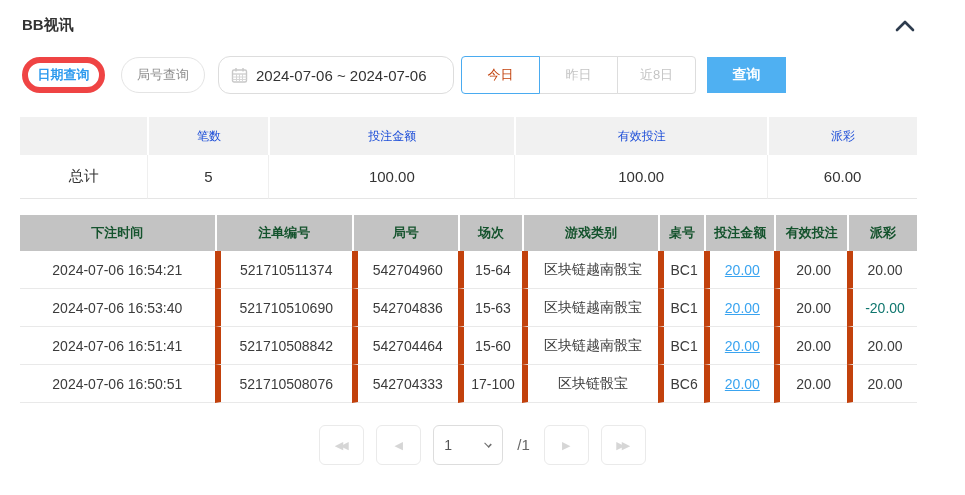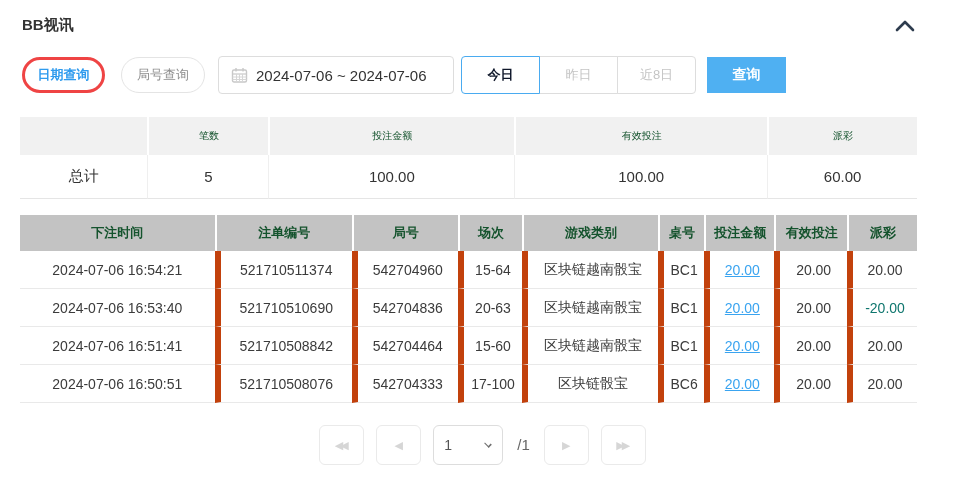--- a/index.html
+++ b/index.html
@@ -18,50 +18,50 @@
   }
   .panel-title { font-size:15px; font-weight:bold; color:#333; }
   .collapse-btn { background:none; border:none; cursor:pointer; line-height:0; padding:2px; }
 
   
   .filter-bar { display:flex; align-items:center; padding-left:22px; margin-top:21px; }
   .pill {
     height:36px; border-radius:18px; background:#fff; font-size:13px;
     display:flex; align-items:center; justify-content:center; cursor:pointer;
   }
-  .pill-active { width:83px; border:3px solid #ef4444; color:#2f9bee; font-weight:bold; }
+  .pill-active { width:83px; border:6px solid #ef4444; color:#2f9bee; font-weight:bold; }
   .pill-plain  { width:84px; border:1px solid #e4e4e4; color:#8f8f8f; margin-left:16px; }
   .date-input {
-    margin-left:13px; width:236px; height:38px; border:1px solid #ddd; border-radius:4px;
+    margin-left:13px; width:236px; height:38px; border:1px solid #ddd; border-radius:12px;
     display:flex; align-items:center; padding:0 10px; background:#fff; cursor:pointer;
   }
   .date-input .cal { line-height:0; margin:0 8px 0 2px; }
   .date-text { font-size:15px; color:#333; white-space:nowrap; }
   .range-group { display:flex; margin-left:7px; }
   .range-btn {
     width:79px; height:38px; background:#fff; border:1px solid #ddd;
     font-size:13px; color:#c4c4c4; cursor:pointer;
   }
   .range-btn + .range-btn { margin-left:-1px; }
   .range-btn:first-child { border-radius:4px 0 0 4px; }
   .range-btn:last-child  { border-radius:0 4px 4px 0; }
-  .range-btn.active { border-color:#4aabf0; color:#0f172a; position:relative; z-index:1;font-weight:bold; }
+  .range-btn.active { border-color:#4aabf0; color:#c2410c; position:relative; z-index:1; }
   .query-btn {
     margin-left:11px; width:79px; height:36px; border:none; border-radius:0;
     background:#4fb0f2; color:#fff; font-size:14px; font-weight:bold; cursor:pointer;
   }
 
   
   table { border-collapse:separate; border-spacing:0; table-layout:fixed; width:897px; }
   td, th { text-align:center; overflow:hidden; white-space:nowrap; }
 
   
   .summary-table { margin:23px 48px 0 20px; }
   .summary-table th {
-    background:#f1f1f1; height:38px; font-weight:normal; font-size:10px; color:#14532d;
+    background:#f1f1f1; height:38px; font-weight:normal; font-size:12px; color:#1d4ed8;
   }
   .summary-table th + th { border-left:2px solid #fff; }
   .summary-table td {
     background:#fff; height:44px; font-size:15px; color:#333;
     border-bottom:1px solid #e5e5e5;
   }
   .summary-table td + td { border-left:1px solid #efefef; }
 
   
   .detail-table { margin:16px 48px 0 20px; }
@@ -209,21 +209,21 @@
         <td>区块链越南骰宝</td>
         <td>BC1</td>
         <td><a class="bet-link">20.00</a></td>
         <td>20.00</td>
         <td>20.00</td>
       </tr>
       <tr>
         <td>2024-07-06 16:53:40</td>
         <td>521710510690</td>
         <td>542704836</td>
-        <td>20-63</td>
+        <td>15-63</td>
         <td>区块链越南骰宝</td>
         <td>BC1</td>
         <td><a class="bet-link">20.00</a></td>
         <td>20.00</td>
         <td class="neg">-20.00</td>
       </tr>
       <tr>
         <td>2024-07-06 16:51:41</td>
         <td>521710508842</td>
         <td>542704464</td>

